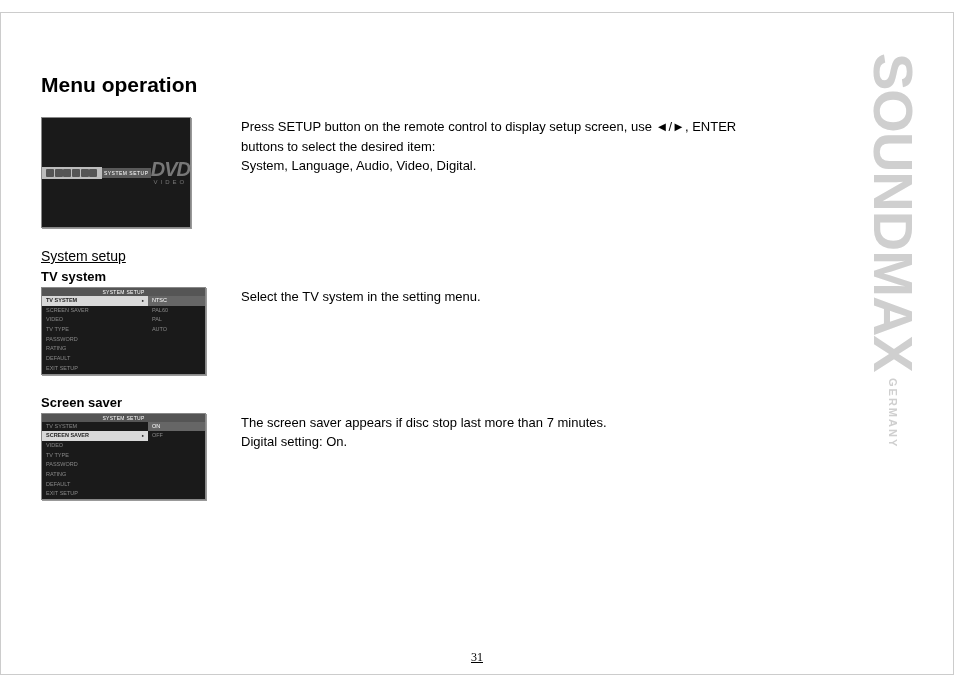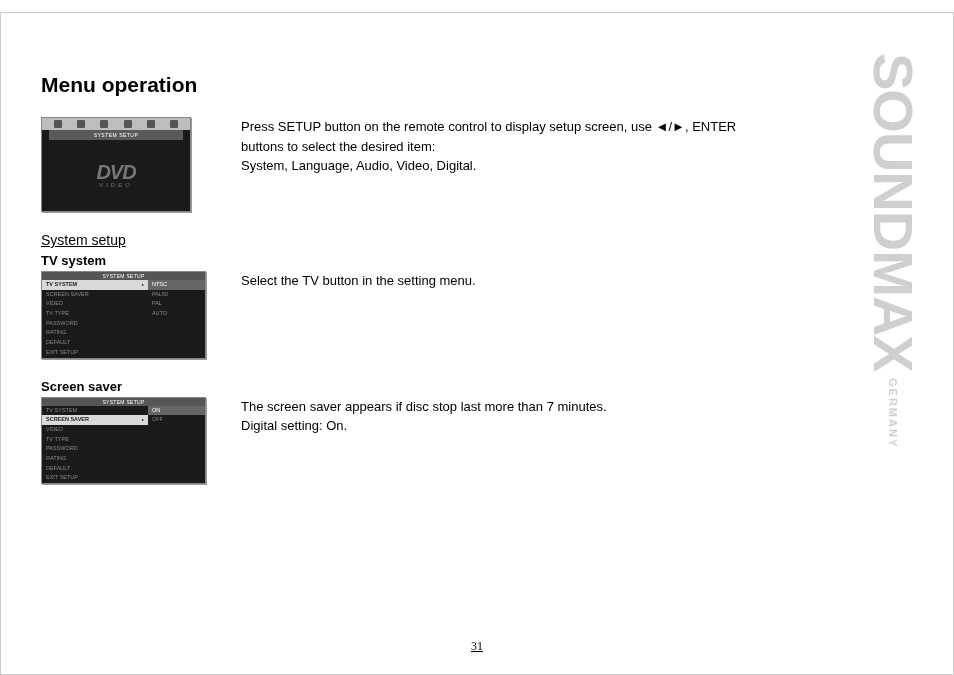--- a/index.html
+++ b/index.html
@@ -36,21 +36,21 @@
     margin-top: 10px;
     margin-bottom: 5px;
   }
   .sub-heading {
     font-size: 13px;
     font-weight: bold;
     margin-bottom: 3px;
   }
   .page-number {
     position: absolute;
-    bottom: 20px;
+    bottom: 9px;
     left: 50%;
     transform: translateX(-50%);
     font-size: 12px;
     font-family: 'Times New Roman', serif;
     text-decoration: underline;
   }
   
   .brand-col {
     position: absolute;
     right: 30px;
@@ -74,25 +74,24 @@
     font-size: 11px;
     font-weight: bold;
     letter-spacing: 2px;
     color: #cfcfcf;
     margin-top: 6px;
     font-family: Arial, sans-serif;
   }
   
   .dvd-screenshot {
     width: 150px;
-    height: 95px;
+    height: 111px;
     background: #1a1a1a;
     border: 1px solid #888;
     display: flex;
-    flex-direction: column;
     align-items: center;
     box-shadow: 1px 1px 0 #999;
   }
   .dvd-iconbar {
     width: 100%;
     height: 12px;
     background: #bdbdbd;
     display: flex;
     justify-content: space-around;
     align-items: center;
@@ -238,21 +237,21 @@
             <div class="mm-right">
               <div class="mm-item sel-right">NTSC</div>
               <div class="mm-item">PAL60</div>
               <div class="mm-item">PAL</div>
               <div class="mm-item">AUTO</div>
             </div>
           </div>
         </div>
     </div>
     <div class="right-col">
-      <p>Select the TV button in the setting menu.</p>
+      <p>Select the TV system in the setting menu.</p>
     </div>
   </div>
 
   <div class="sub-heading">Screen saver</div>
   <div class="row">
     <div class="left-col">
       <div class="menu-mock" id="menu-ss">
           <div class="mm-header">SYSTEM SETUP</div>
           <div class="mm-body">
             <div class="mm-left">

